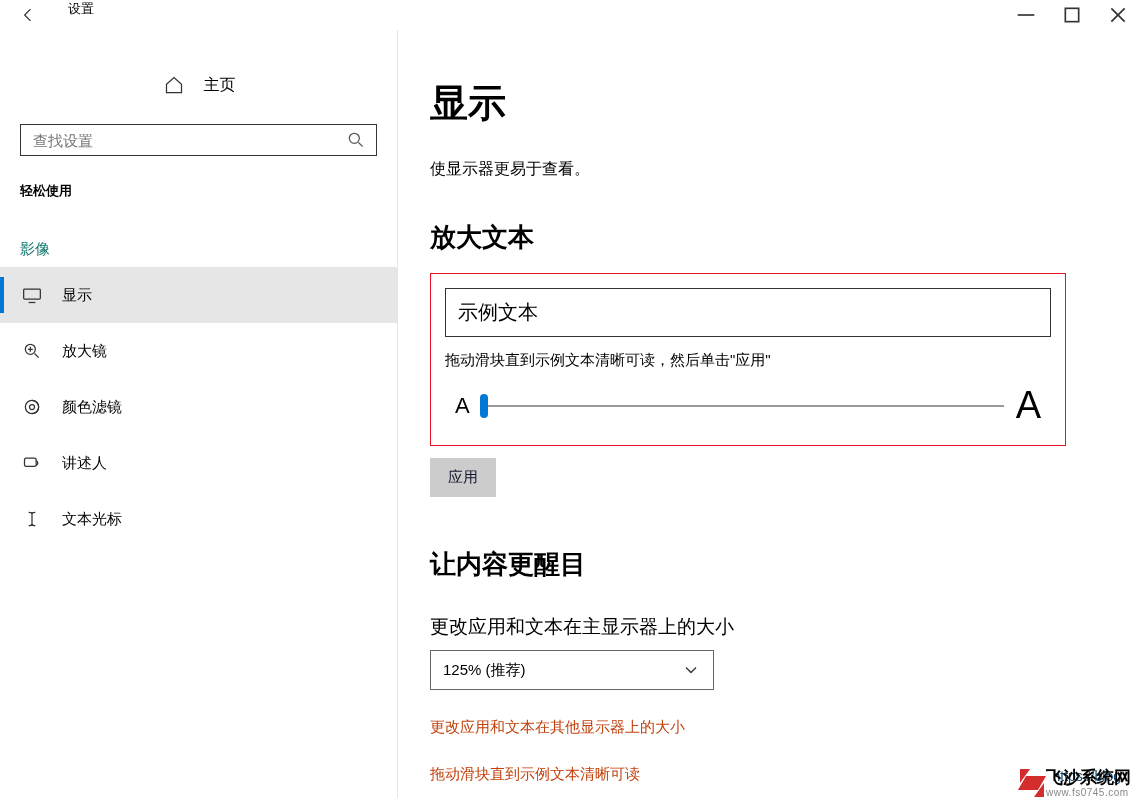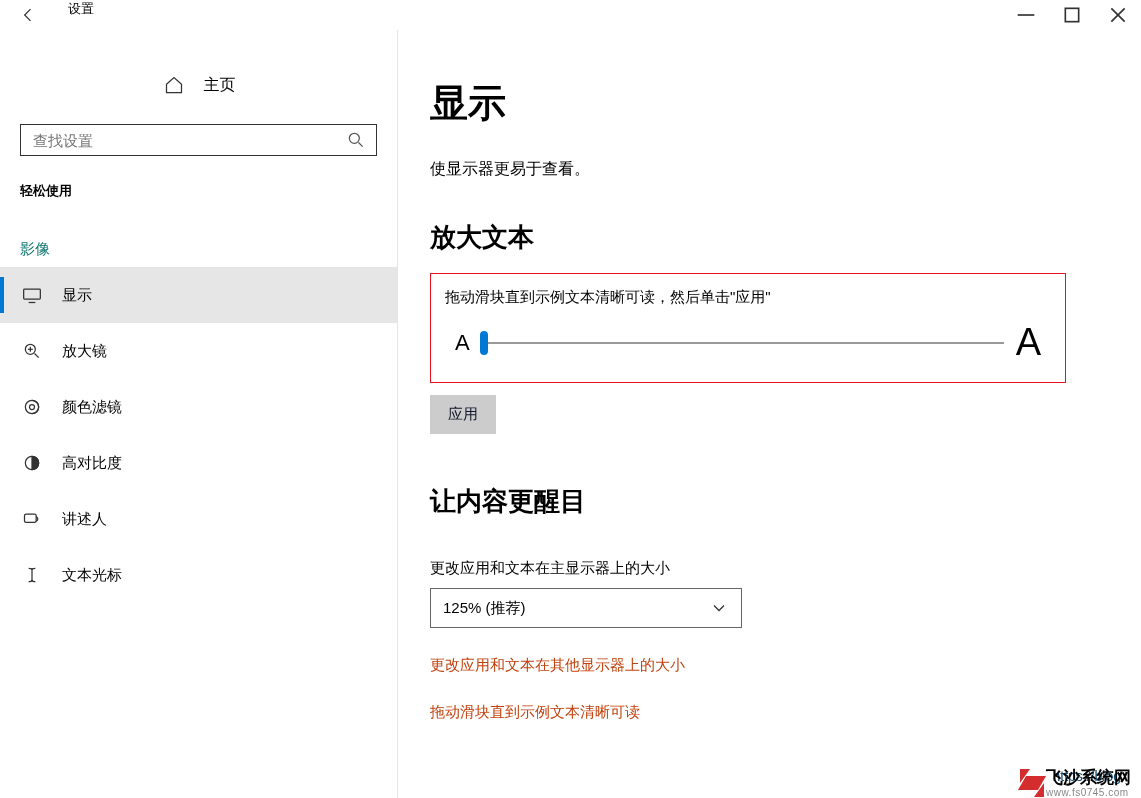--- a/index.html
+++ b/index.html
@@ -33,22 +33,22 @@
 .highlight-box { border: 1px solid #e81123; padding: 14px 14px 16px 14px; margin-bottom: 12px; }
 .sample-text-box { border: 1px solid #333; padding: 10px 12px; font-size: 20px; margin-bottom: 14px; }
 .slider-hint { font-size: 15px; margin-bottom: 14px; }
 .slider-row { display: flex; align-items: center; padding: 0 10px 2px 10px; }
 .slider-row .small-a { font-size: 22px; margin-right: 10px; }
 .slider-row .big-a { font-size: 38px; margin-left: 12px; }
 .slider-track { flex: 1; height: 24px; position: relative; display: flex; align-items: center; }
 .slider-track .line { position: absolute; left: 0; right: 0; height: 2px; background: #999; }
 .slider-track .thumb { position: absolute; left: 0; width: 8px; height: 24px; border-radius: 4px; background: #0078d4; }
 .apply-btn { display: inline-block; background: #ccc; color: #0f172a; padding: 10px 18px; font-size: 15px; margin-top: 0; cursor: default; }
-.label-text { font-size: 15px; margin-top: 40px; margin-bottom: 10px; }
-.dropdown { width: 312px; height: 40px; border: 1px solid #666; display: flex; align-items: center; justify-content: space-between; padding: 0 12px; cursor: pointer; font-size: 15px; }
+.label-text { font-size: 19px; margin-top: 32px; margin-bottom: 10px; }
+.dropdown { width: 284px; height: 40px; border: 1px solid #666; display: flex; align-items: center; justify-content: space-between; padding: 0 12px; cursor: pointer; font-size: 15px; }
 .link { color: #c2410c; font-size: 15px; margin-top: 28px; display: block; cursor: pointer; }
 .watermark { position: absolute; right: 20px; bottom: 14px; color: #0c4a6e; font-size: 14px; }
 .brand { position: absolute; right: 10px; bottom: 0; display: flex; align-items: flex-start; }
 .brand .logo-z { width: 28px; height: 28px; position: relative; }
 .brand .logo-z::before { content: ""; position: absolute; left: 2px; top: 0; width: 0; height: 0; border-left: 0 solid transparent; border-right: 10px solid transparent; border-top: 14px solid #d42d2d; }
 .brand .logo-z::after { content: ""; position: absolute; right: 2px; bottom: 0; width: 0; height: 0; border-left: 10px solid transparent; border-right: 0 solid transparent; border-bottom: 14px solid #d42d2d; }
 .brand .logo-z .mid { position: absolute; left: 4px; top: 7px; width: 20px; height: 14px; background: #d42d2d; transform: skewX(-30deg); }
 .brand-text { display: flex; flex-direction: column; line-height: 1; }
 .brand-name { font-size: 17px; font-weight: bold; }
 .brand-url { font-size: 10px; color: #888; letter-spacing: 0.5px; margin-top: 2px; }
@@ -136,29 +136,20 @@
             <circle cx="12" cy="12" r="8"></circle>
             <path d="M12 4 A8 8 0 0 1 12 20"></path>
             <circle cx="12" cy="12" r="3"></circle>
           </svg>
       </span>
       <span class="label">颜色滤镜</span>
     </div>
     <div class="nav-item">
       <span class="icon-slot">
         <svg viewBox="0 0 24 24" fill="none" stroke="#333" stroke-width="1.5">
-            <circle cx="12" cy="12" r="8"></circle>
-            <path d="M12 4 A8 8 0 0 1 12 20 Z" fill="#333"></path>
-          </svg>
-      </span>
-      <span class="label">高对比度</span>
-    </div>
-    <div class="nav-item">
-      <span class="icon-slot">
-        <svg viewBox="0 0 24 24" fill="none" stroke="#333" stroke-width="1.5">
             <rect x="3" y="6" width="14" height="10" rx="2"></rect>
             <path d="M17 9 Q21 12 17 15"></path>
           </svg>
       </span>
       <span class="label">讲述人</span>
     </div>
 
 
     <div class="nav-item">
       <span class="icon-slot">
@@ -173,20 +164,21 @@
   </div>
 
   <div class="content">
     <div class="content-inner">
       <h1 class="page-title">显示</h1>
       <p class="subtitle-text">使显示器更易于查看。</p>
 
       <h2 class="section-title">放大文本</h2>
 
       <div class="highlight-box">
+        <div class="sample-text-box">示例文本</div>
         <div class="slider-hint">拖动滑块直到示例文本清晰可读，然后单击"应用"</div>
         <div class="slider-row">
           <span class="small-a">A</span>
           <div class="slider-track">
             <div class="line"></div>
             <div class="thumb"></div>
           </div>
           <span class="big-a">A</span>
         </div>
       </div>

